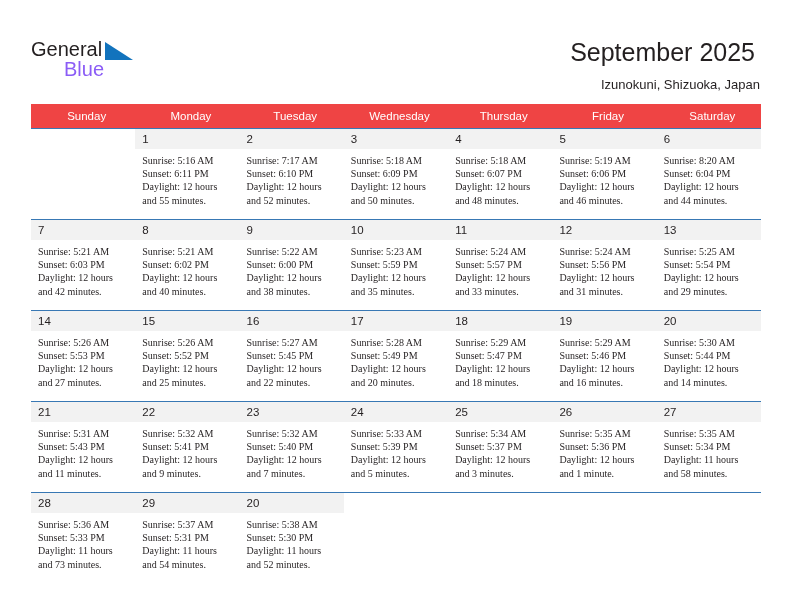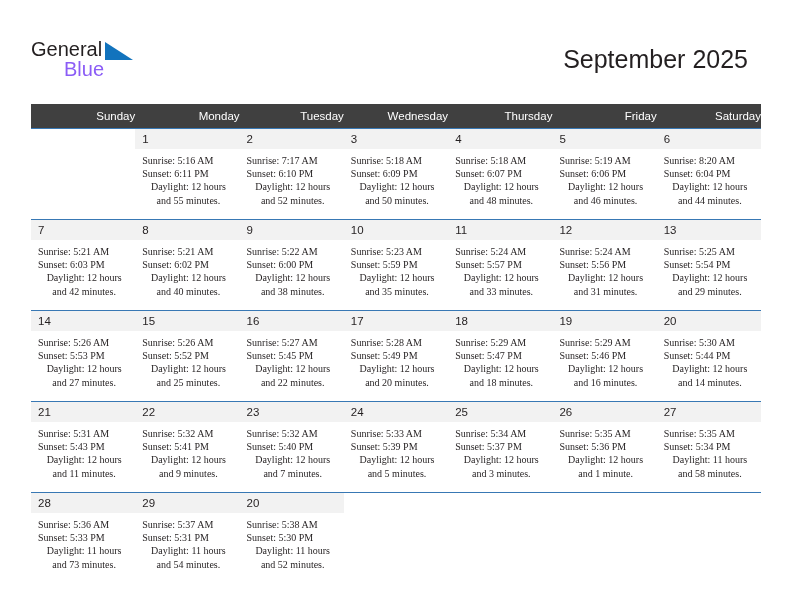--- a/index.html
+++ b/index.html
@@ -68,21 +68,21 @@
     position: absolute;
     right: 32px;
     top: 32px;
     text-align: right;
   }
   .cal-title {
     font-size: 25px;
     line-height: 30px;
     color: #231f20;
     font-weight: normal;
-    margin: 12px;
+    margin: 5px;
     font-family: "Liberation Sans", sans-serif;
   }
   .cal-subtitle {
     font-size: 13px;
     line-height: 18px;
     color: #231f20;
     margin: 9px 0 0 0;
     font-family: "Liberation Sans", sans-serif;
   }
 
@@ -92,26 +92,26 @@
     left: 31px;
     top: 104px;
     width: 730px;
   }
   table.cal {
     border-collapse: collapse;
     width: 730px;
     table-layout: fixed;
   }
   table.cal th {
-    background: #404040;
+    background: #ef4444;
     color: #ffffff;
     font-weight: normal;
     font-size: 11.5px;
     line-height: 14px;
-    text-align: right;
+    text-align: center;
     padding: 5px 0 5px 7px;
     height: 14px;
     font-family: "Liberation Sans", sans-serif;
   }
   table.cal td {
     vertical-align: top;
     padding: 0;
     width: 104.28px;
     border-top: 1px solid #3878b4;
   }
@@ -139,38 +139,38 @@
     font-size: 10px;
     line-height: 13.2px;
     color: #231f20;
     font-family: Liberation Serif, serif;
   }
   .details div {
     white-space: nowrap;
   }
   .details .daylight {
     white-space: normal;
-    text-align: center;
   }
 </style>
 </head>
 <body>
 
 <div class="page">
 
   <div class="header">
 
     <div class="logo">
       <span class="logo-general">General</span>
       <span class="logo-tri"></span>
       <span class="logo-blue">Blue</span>
     </div>
 
     <div class="title-block">
       <h1 class="cal-title">September 2025</h1>
+      <div class="cal-subtitle">Izunokuni, Shizuoka, Japan</div>
     </div>
 
   </div>
 
   <div class="calendar">
     <table class="cal">
       <thead>
         <tr id="weekday-row">
             <th>Sunday</th>
             <th>Monday</th>

